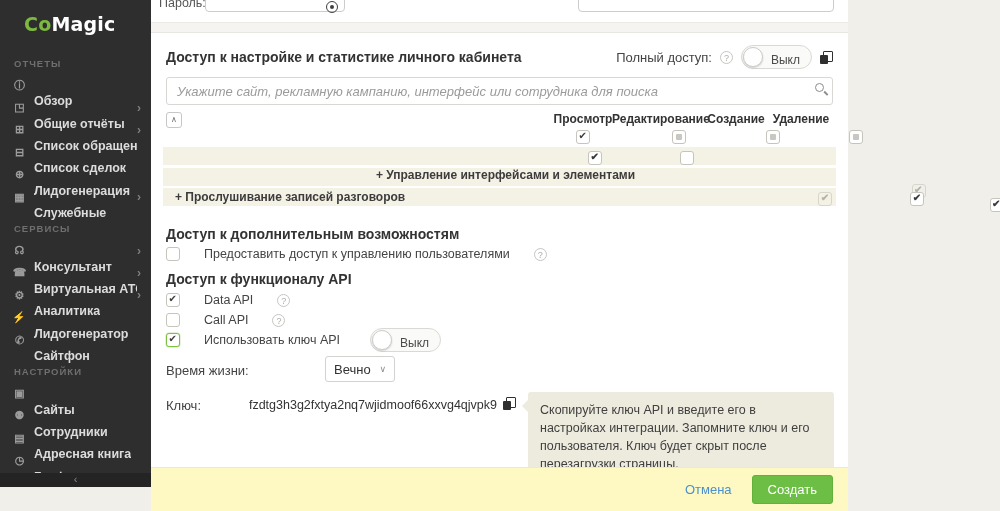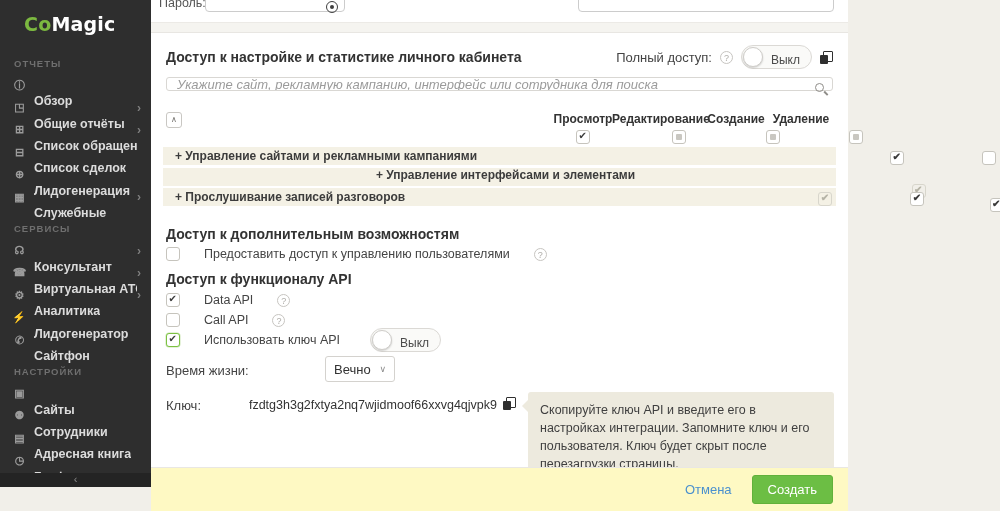--- a/index.html
+++ b/index.html
@@ -57,21 +57,21 @@
   .knob { width:20px; height:20px; border-radius:50%; background:#fff;
     border:1px solid #cfcdc9; box-shadow:0 1px 2px rgba(0,0,0,.18); }
   .toggle-label { font-size:12px; color:#4a4a4a; padding:0 10px 0 8px; }
 
   .copy-icon { width:13px; height:13px; position:relative; cursor:pointer; flex:none; }
   .copy-icon::before { content:''; position:absolute; right:0; top:0; width:8px;
     height:9px; border:1.5px solid #2f2f2f; background:#fff; border-radius:1px; }
   .copy-icon::after { content:''; position:absolute; left:0; bottom:0; width:8px;
     height:9px; background:#2f2f2f; border-radius:1px; }
 
-  .search-input { position:absolute; left:15px; top:77px; width:667px; height:14px;
+  .search-input { position:absolute; left:15px; top:77px; width:667px; height:28px;
     border:1px solid #d9d7d3; border-radius:3px; padding:0 30px 0 10px;
     font-family:"Liberation Sans", sans-serif; font-size:13px; font-style:italic; color:#444; }
   .search-input::placeholder { color:#9b9b9b; font-style:italic; }
   .mag { position:absolute; left:664px; top:83px; width:9px; height:9px;
     border:1.5px solid #8f8d89; border-radius:50%; cursor:pointer; }
   .mag::after { content:''; position:absolute; width:1.5px; height:5px;
     background:#8f8d89; transform:rotate(-45deg); left:9px; top:7px; }
 
   .collapse-btn { position:absolute; left:15px; top:112px; width:16px; height:16px;
     border:1px solid #c9c7c3; border-radius:3px; background:#fff; color:#6f6d69;
@@ -269,21 +269,20 @@
     <div class="col-h col-h1">Редактирование</div>
     <div class="col-h col-h2">Создание</div>
     <div class="col-h col-h3">Удаление</div>
 
     <span class="cb hdr-cb hcb0 cb-checked"></span>
     <span class="cb hdr-cb hcb1 cb-indeterminate"></span>
     <span class="cb hdr-cb hcb2 cb-indeterminate"></span>
     <span class="cb hdr-cb hcb3 cb-indeterminate"></span>
 
     <div class="perm-row row0">
-      <span>+ Управление сайтами и рекламными кампаниями</span>
       <span class="cb row-cb rcb0 cb-checked"></span>
       <span class="cb row-cb rcb1 cb-unchecked"></span>
 
     </div>
     <div class="perm-row row1">
       <span>+ Управление интерфейсами и элементами</span>
       <span class="cb row-cb rcb0 cb-checked-disabled"></span>
       <span class="cb row-cb rcb1 cb-checked"></span>
 
     </div>

